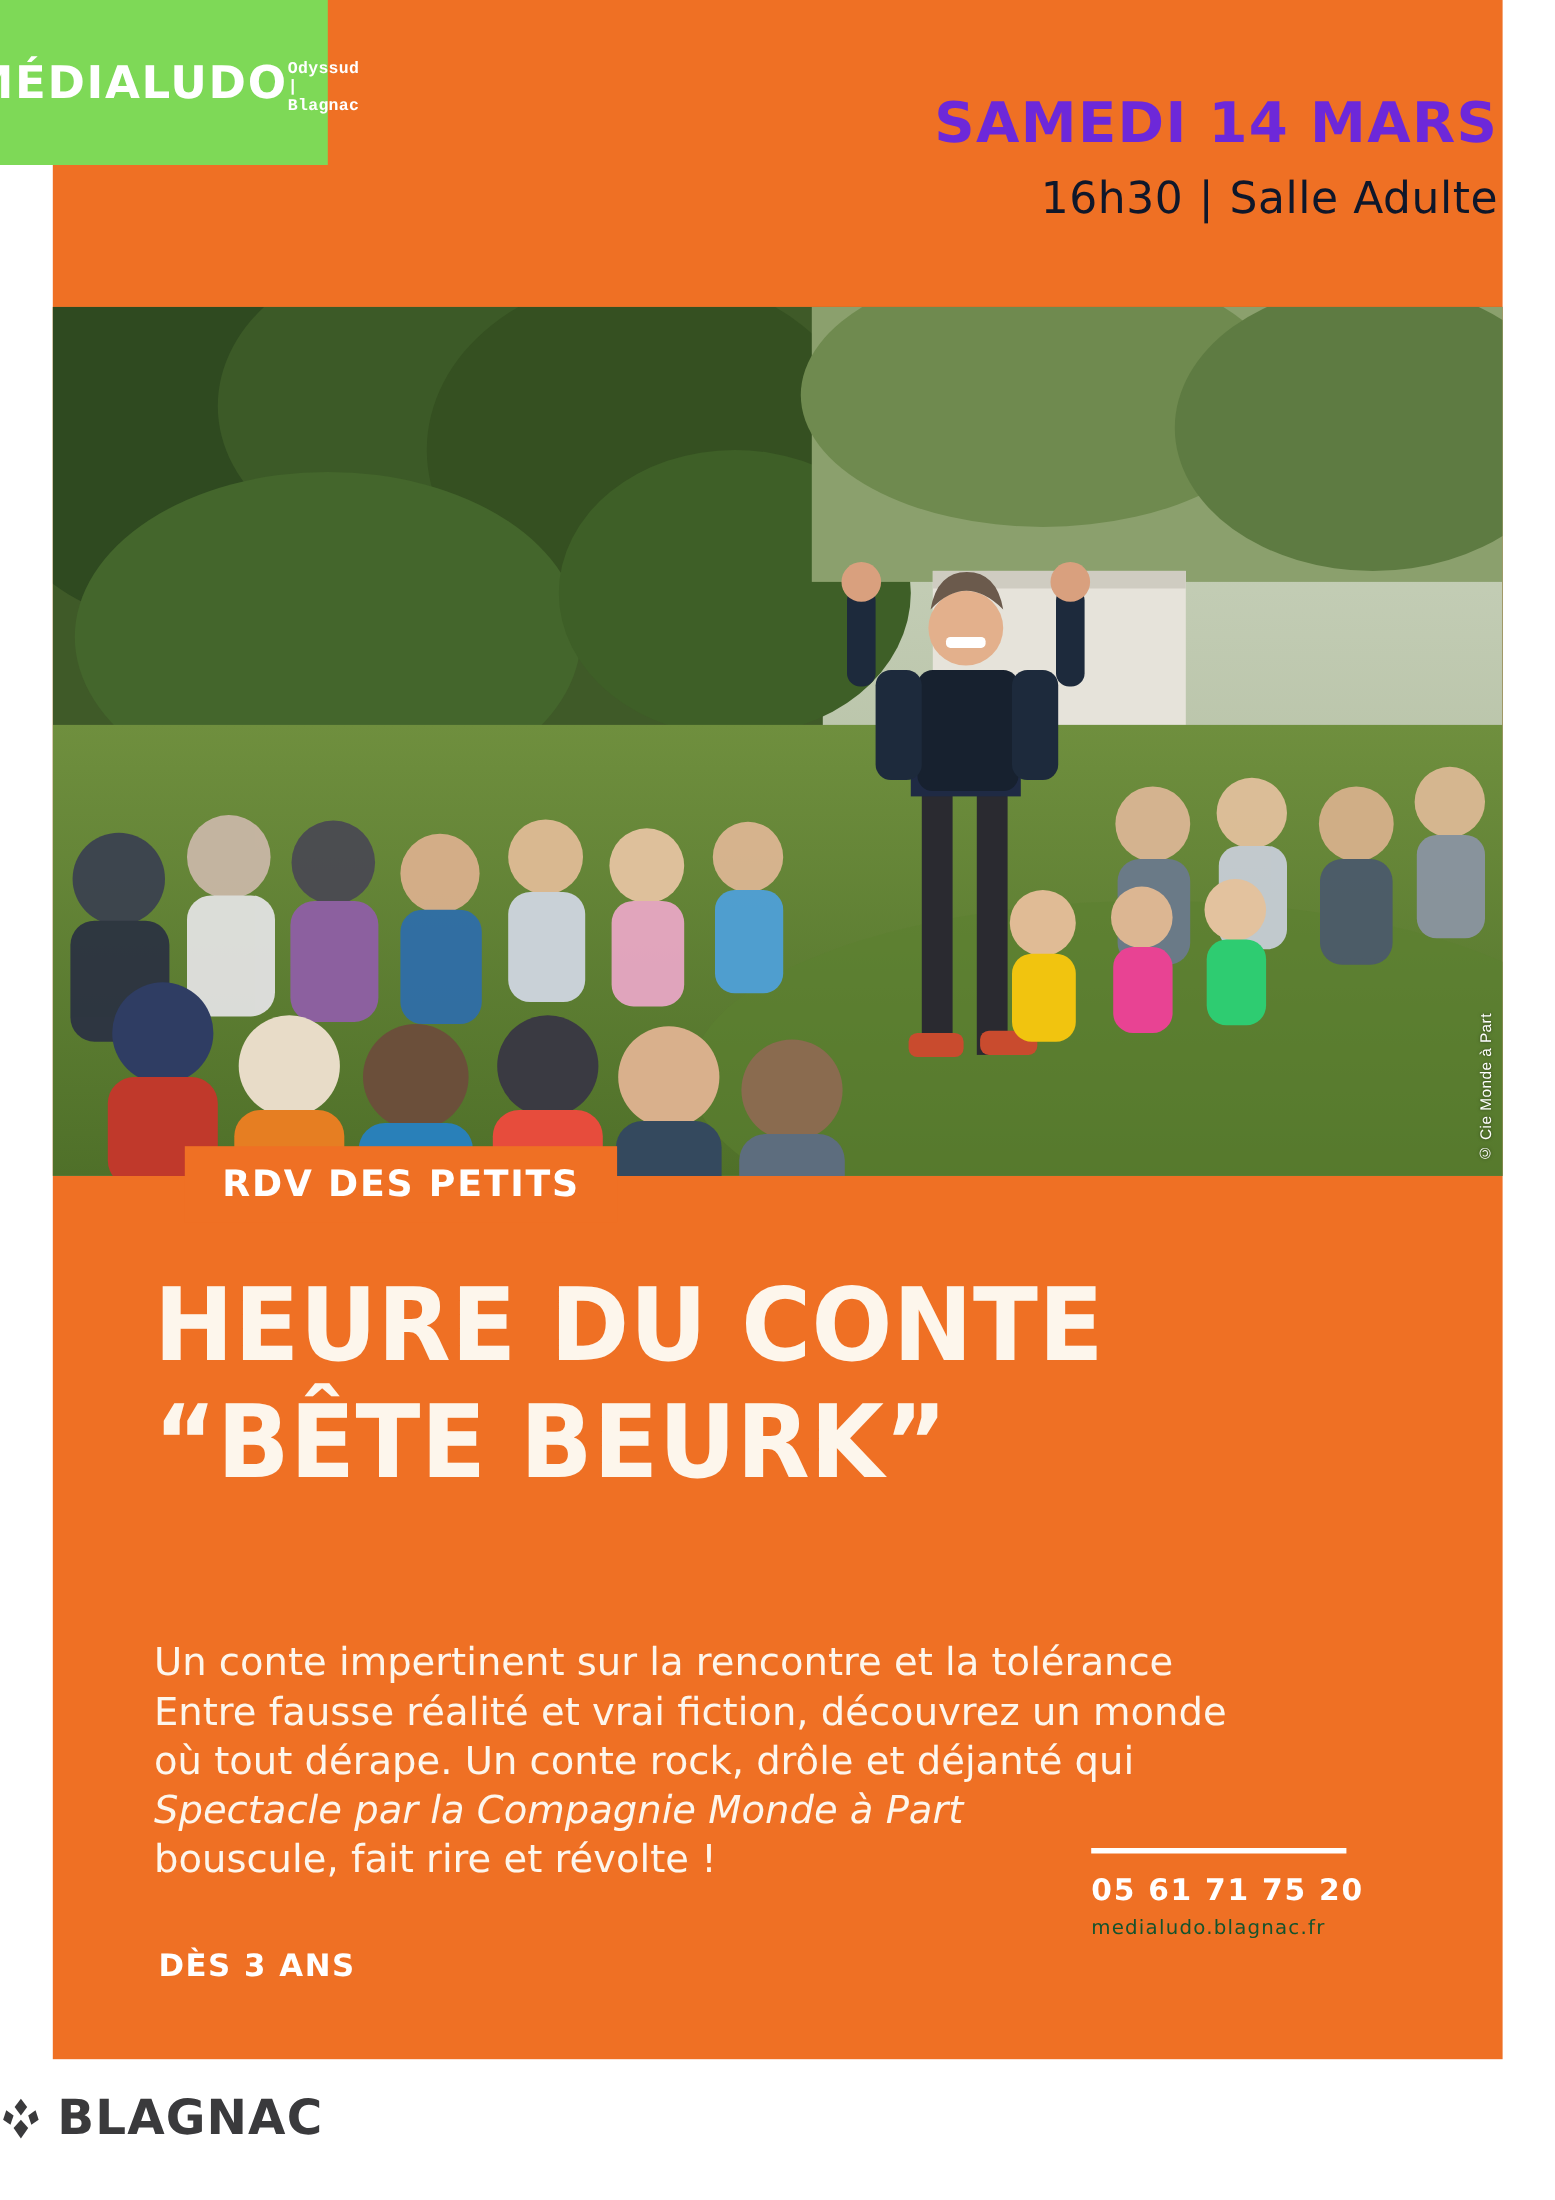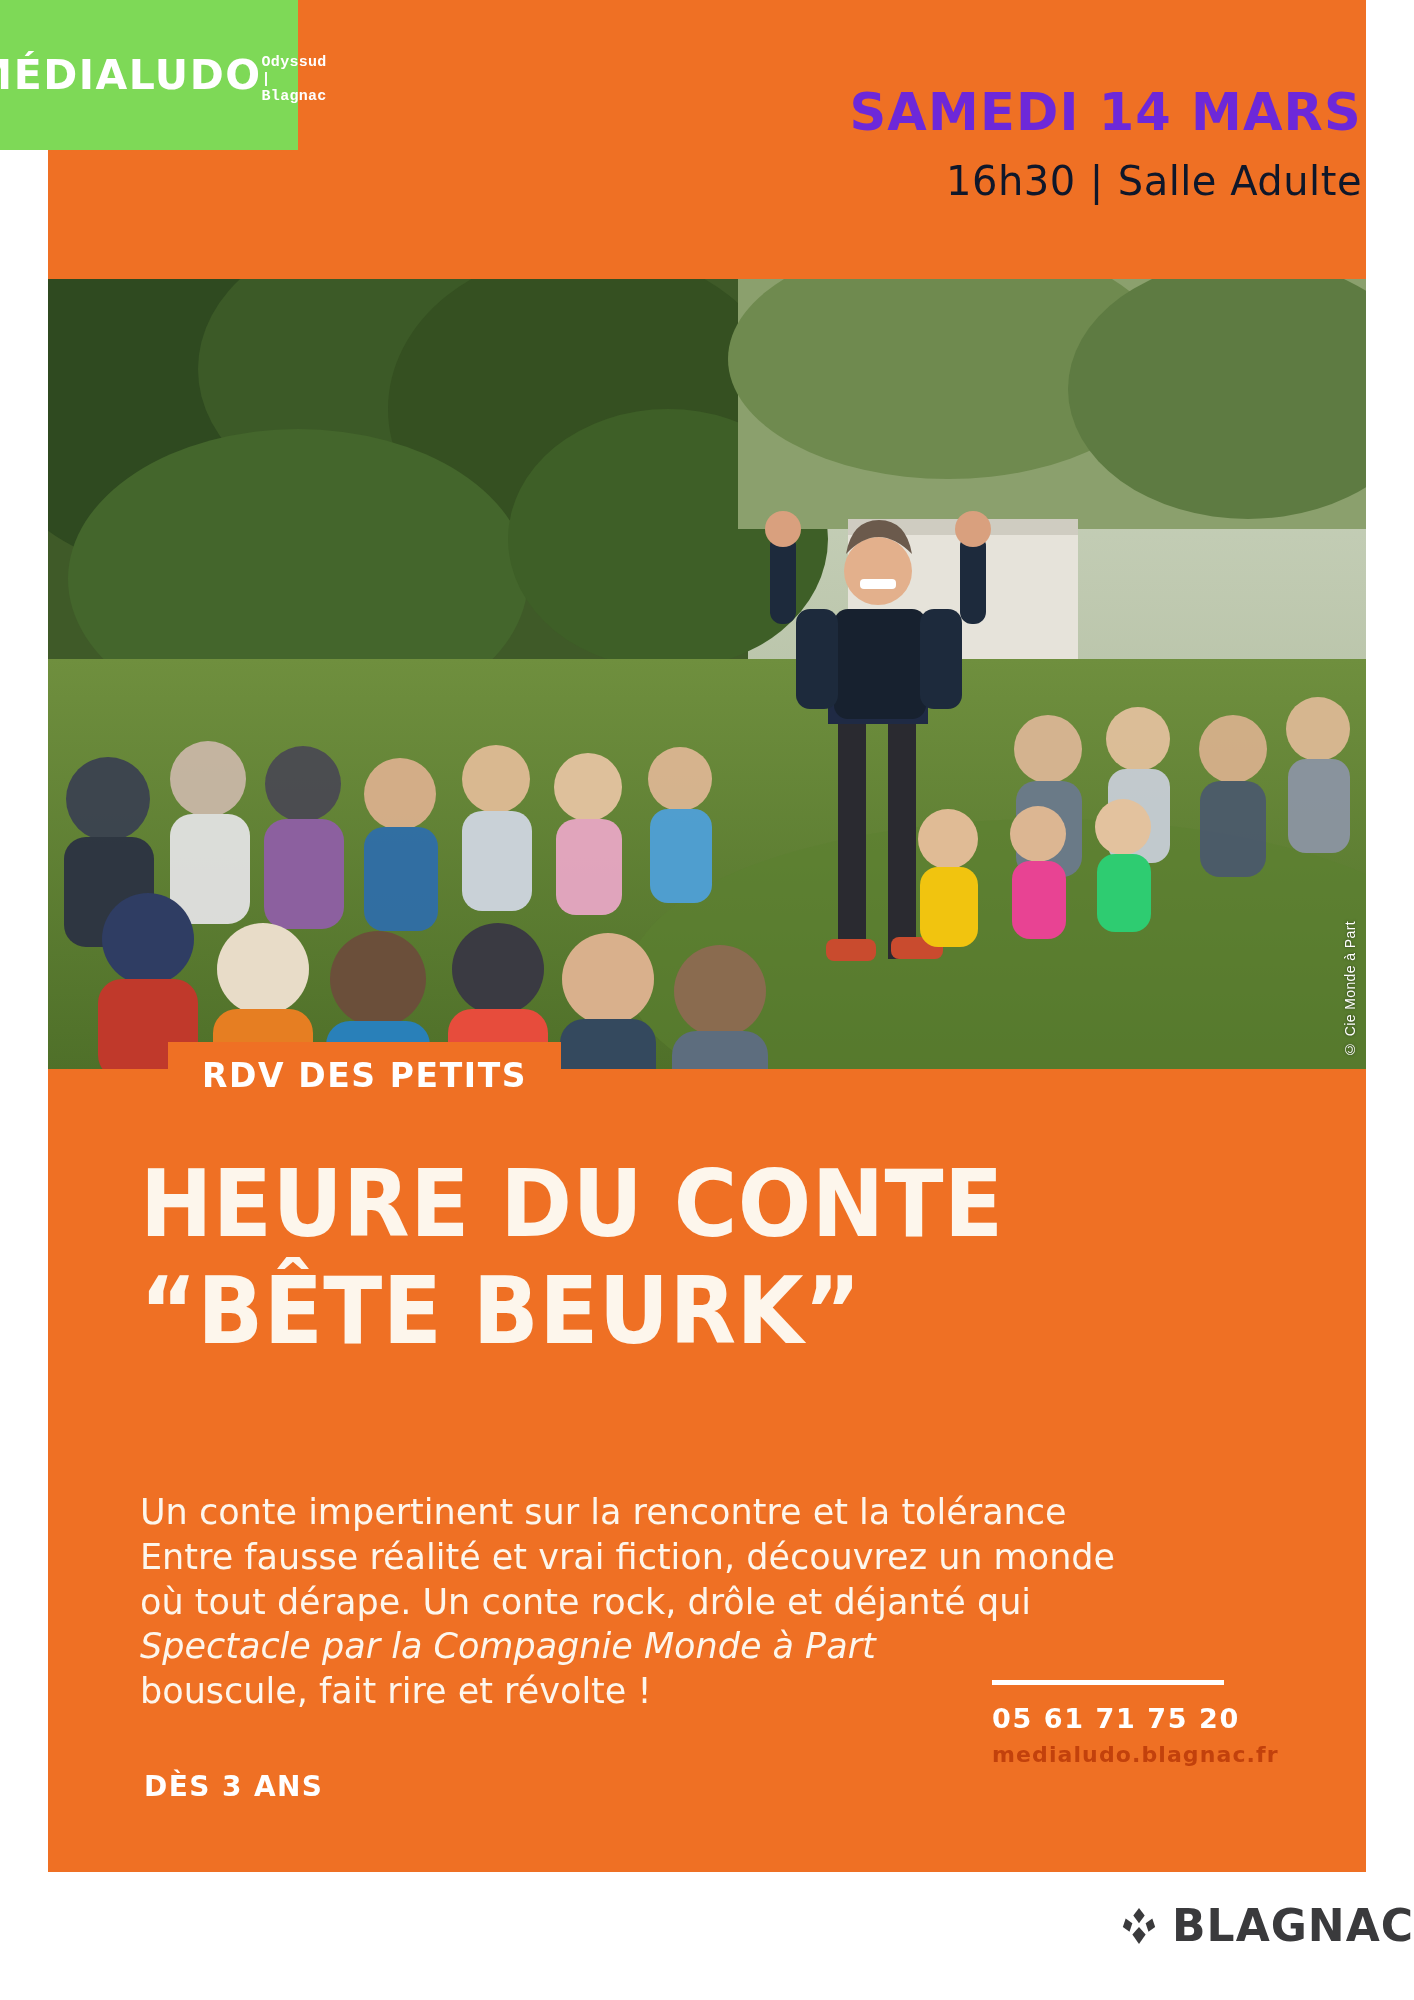--- a/index.html
+++ b/index.html
@@ -182,36 +182,36 @@
     margin-bottom: 18px;
   }
   .contact .phone {
     color: #ffffff;
     font-size: 27px;
     font-weight: bold;
     letter-spacing: 1.6px;
     font-family: "DejaVu Sans", sans-serif;
   }
   .contact .web {
-    color: #c2410c;
-    font-size: 22px;
-    font-weight: bold;
+    color: #14532d;
+    font-size: 18px;
+    font-weight: normal;
     letter-spacing: 1.1px;
     margin-top: 8px;
     font-family: "DejaVu Sans", sans-serif;
   }
 
   
   .brand {
     position: absolute;
     left: 0;
     top: 1900px;
     width: 1414px;
     display: flex;
-    justify-content: flex-end;
+    justify-content: flex-start;
     align-items: center;
     gap: 14px;
   }
   .brand-mark { width: 38px; height: 40px; }
   .brand-text {
     color: #3a3a3c;
     font-size: 44px;
     font-weight: bold;
     letter-spacing: 1px;
     font-family: "DejaVu Sans", sans-serif;

